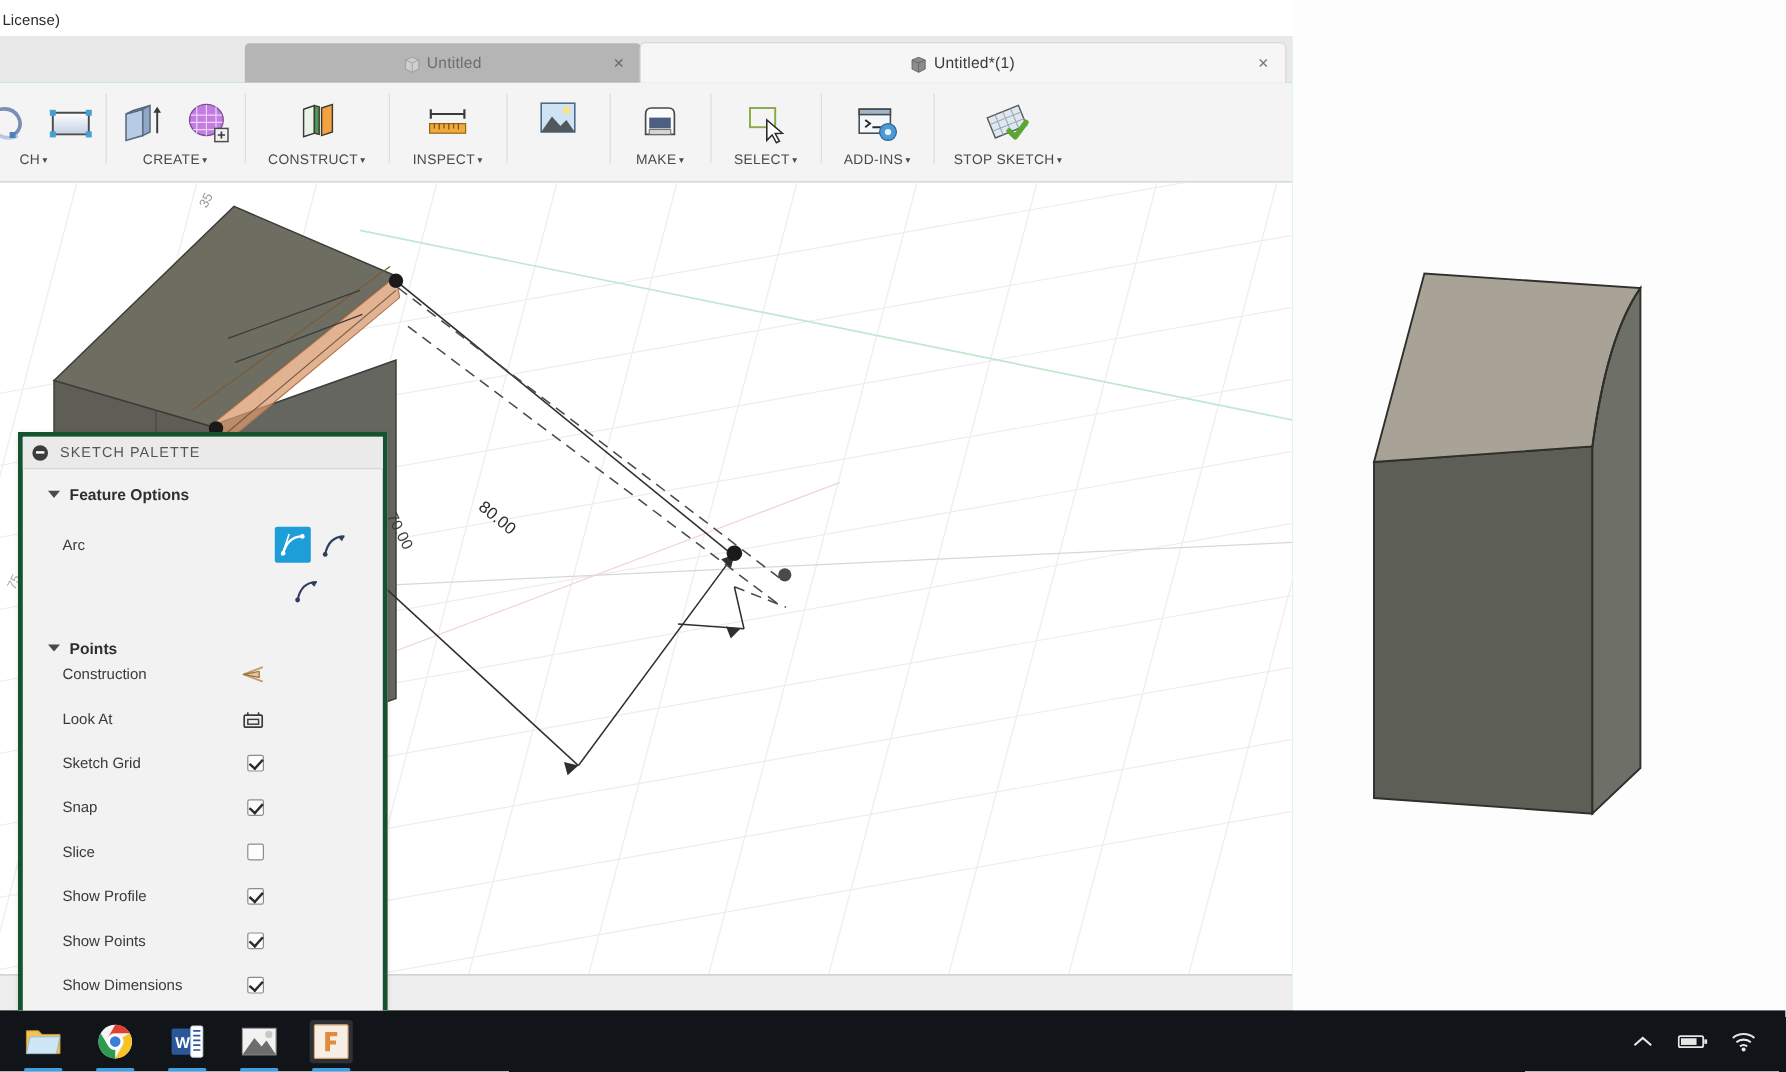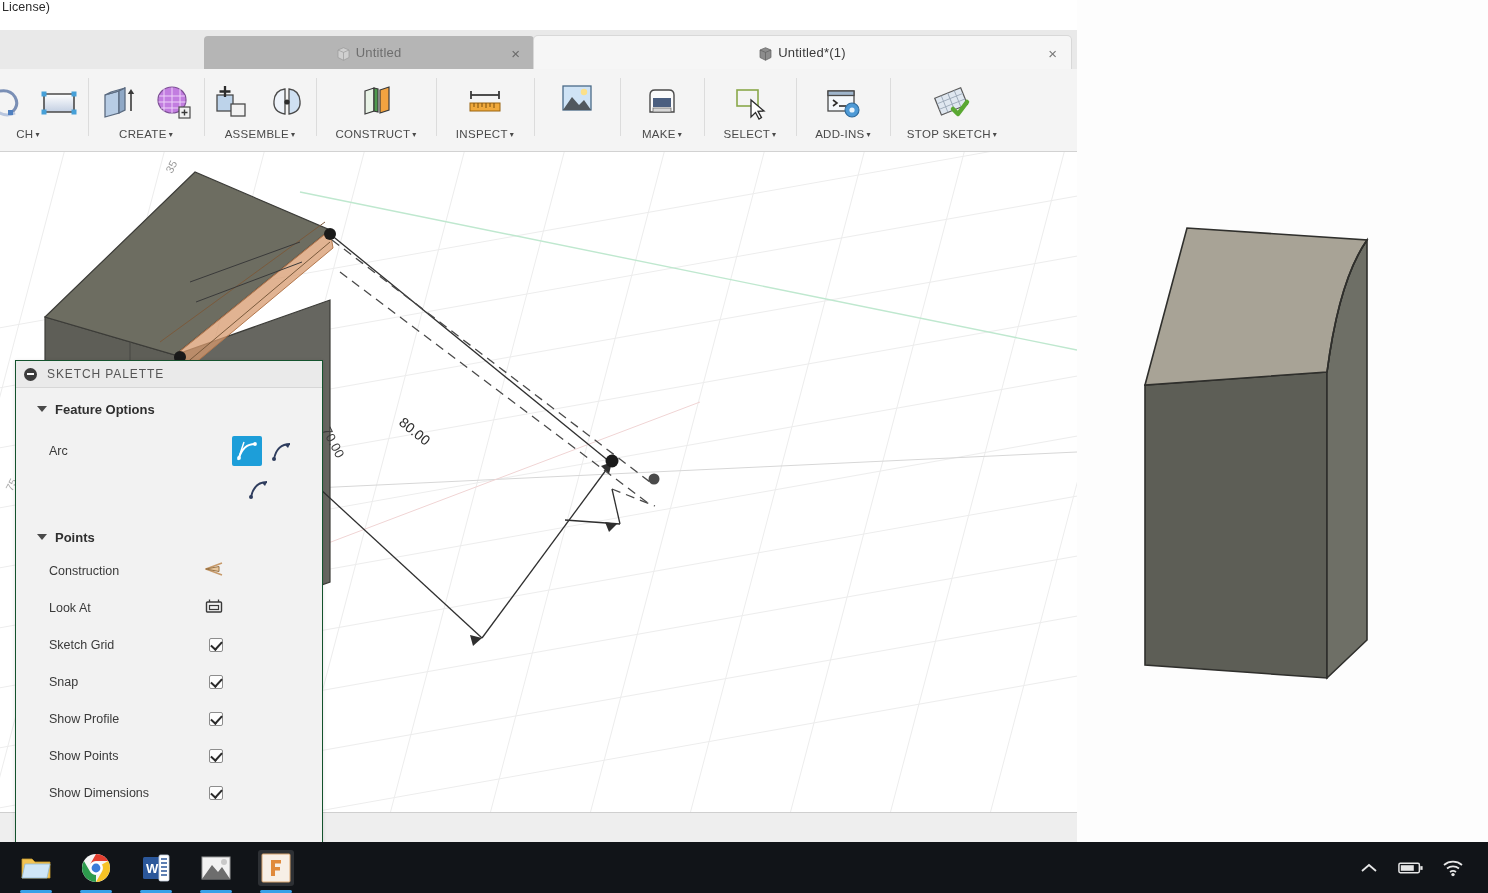--- a/index.html
+++ b/index.html
@@ -14,21 +14,21 @@
   
   .desktop-bg {
     position: absolute; left: 0; top: 0; width: 1488px; height: 893px;
     background: #fcfcfc;
   }
 
   
   .license-strip {
     position: absolute; left: 0; top: 0; width: 1077px; height: 34px;
     background: #ffffff;
-    display: flex; 
+    display: flex; align-items: center;
   }
   .license-text {
     font-size: 12.5px; color: #2b2b2b; padding-left: 2px;
     letter-spacing: 0.1px;
   }
 
   
   .fusion-window {
     position: absolute; left: 0; top: 30px; width: 1077px; height: 812px;
     background: #22c55e;
@@ -128,21 +128,21 @@
 
   
   .timeline-strip {
     position: absolute; left: 0; top: 782px; width: 1077px; height: 60px;
     background: #eeeeee; border-top: 1px solid #cfcfcf;
   }
 
   
   .sketch-palette {
     position: absolute; left: 15px; top: 330px; width: 308px; height: 512px;
-    background: #f2f2f2; border: 1px solid #14532d;
+    background: #f2f2f2; border: 4px solid #14532d;
     box-shadow: 0 1px 4px rgba(0,0,0,0.12);
     z-index: 20;
   }
   .sp-header {
     height: 27px; background: #eaeaea; border-bottom: 1px solid #d7d7d7;
     display: flex; align-items: center; padding-left: 8px;
   }
   .sp-collapse {
     width: 13px; height: 13px; border-radius: 50%;
     background: #3c3c3c; display: flex; align-items: center; justify-content: center;
@@ -155,21 +155,21 @@
     display: flex; align-items: center; height: 30px; padding-left: 21px;
     cursor: pointer;
   }
   .sp-tri {
     width: 0; height: 0; border-left: 5px solid transparent;
     border-right: 5px solid transparent; border-top: 6px solid #4a4a4a;
     margin-right: 8px;
   }
   .sp-section-label { font-size: 13px; color: #2f2f2f; font-weight: bold; }
   .sp-row {
-    display: flex; align-items: center; height: 37px;
+    display: flex; height: 37px;
     padding-left: 33px; padding-right: 99px;
     justify-content: space-between;
   }
   .sp-row-label { font-size: 12.5px; color: #3a3a3a; }
   .sp-check {
     width: 14px; height: 14px; border: 1px solid #8d8d8d; background: #fdfdfd;
     border-radius: 2px; position: relative; cursor: pointer;
   }
   .sp-check.checked::after {
     content: ""; position: absolute; left: 3px; top: 0px;
@@ -318,41 +318,20 @@
               <path d="M33.5 28.5 v6 M30.5 31.5 h6" stroke="#3a3a3a" stroke-width="1.4"></path>
             </svg>
           </div>
         </div>
         <div class="ribbon-label">
           <span>CREATE</span><span class="caret">▾</span>
         </div>
       </div>
 
 
-      <div class="ribbon-group" style="width:112px;">
-        <div class="ribbon-icons">
-          <div class="ribbon-btn">
-            <svg width="44" height="44" viewBox="0 0 44 44">
-              <rect x="6" y="14" width="16" height="16" fill="#bdd3ea" stroke="#4a4a4a" stroke-width="1.3"></rect>
-              <rect x="20" y="23" width="14" height="12" fill="#f2f2f2" stroke="#4a4a4a" stroke-width="1.3"></rect>
-              <path d="M14 5 v11 M8.5 10.5 h11" stroke="#2c2c2c" stroke-width="2.3"></path>
-            </svg>
-          </div>
-          <div class="ribbon-btn">
-            <svg width="44" height="44" viewBox="0 0 44 44">
-              <path d="M20 8 q-10 1 -11 12 q-1 11 11 13 Z" fill="#eef3fa" stroke="#4a4a4a" stroke-width="1.3"></path>
-              <path d="M24 8 q10 1 11 12 q1 11 -11 13 Z" fill="#cfe0f2" stroke="#4a4a4a" stroke-width="1.3"></path>
-              <circle cx="22" cy="21" r="2.6" fill="#2c2c2c"></circle>
-            </svg>
-          </div>
-        </div>
-        <div class="ribbon-label">
-          <span>ASSEMBLE</span><span class="caret">▾</span>
-        </div>
-      </div>
 
       <div class="ribbon-group" style="width:120px;">
         <div class="ribbon-icons">
           <div class="ribbon-btn">
             <svg width="44" height="44" viewBox="0 0 44 44">
               <path d="M11 10 L20 7 L20 30 L11 33 Z" fill="#e8f2e6" stroke="#3a3a3a" stroke-width="1.2"></path>
               <path d="M20 7 L24 8 L24 31 L20 30 Z" fill="#4e9b4e" stroke="#3a3a3a" stroke-width="1.2"></path>
               <path d="M26 9 L35 6 L35 29 L26 32 Z" fill="#f2a340" stroke="#3a3a3a" stroke-width="1.2"></path>
             </svg>
           </div>
@@ -629,20 +608,24 @@
         <div class="sp-row">
           <span class="sp-row-label">Sketch Grid</span>
           <span class="sp-check checked"></span>
         </div>
 
         <div class="sp-row">
           <span class="sp-row-label">Snap</span>
           <span class="sp-check checked"></span>
         </div>
 
+        <div class="sp-row">
+          <span class="sp-row-label">Slice</span>
+          <span class="sp-check"></span>
+        </div>
 
         <div class="sp-row">
           <span class="sp-row-label">Show Profile</span>
           <span class="sp-check checked"></span>
         </div>
 
         <div class="sp-row">
           <span class="sp-row-label">Show Points</span>
           <span class="sp-check checked"></span>
         </div>

